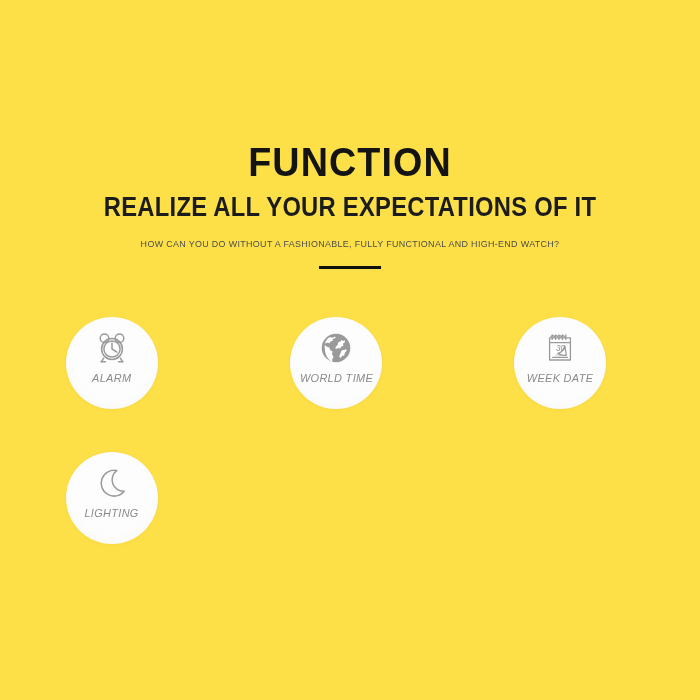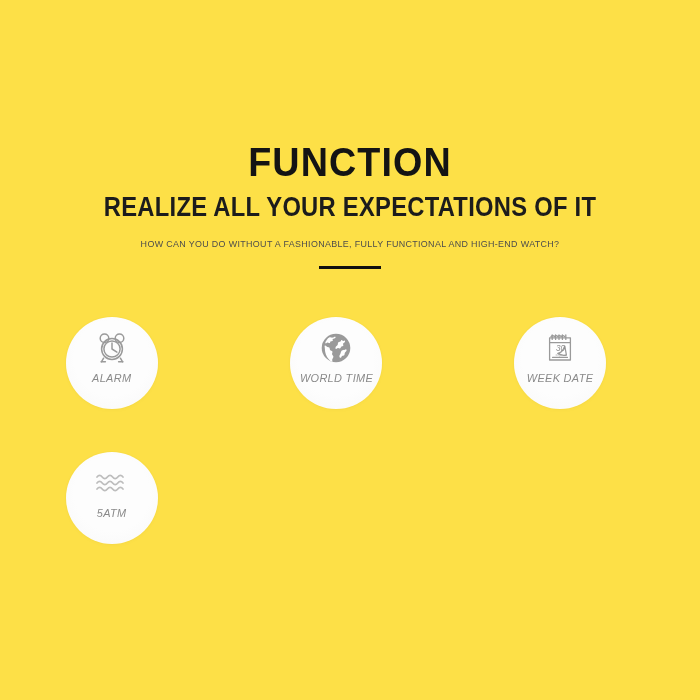--- a/index.html
+++ b/index.html
@@ -196,31 +196,26 @@
                      M14.8 5.6 q1.7 -2.0 3.4 0 M18.2 5.6 q1.7 -2.0 3.4 0"></path>
             <path d="M14.8 22.4 q4.6 -0.6 7.0 -7.4 L23.4 24.0 q-4.6 1.0 -8.6 -1.6 Z"></path>
             <text x="13.0" y="20.2" font-family="'Liberation Sans Narrow','Liberation Sans',sans-serif" font-size="8.2" fill="#8f8f8f" stroke="none">30</text>
             <text x="12.6" y="24.6" font-family="'Liberation Sans','DejaVu Sans',sans-serif" font-size="3.6" fill="#a5a5a5" stroke="none">sep</text>
           </svg>
         </div>
         <div class="feature-label">WEEK DATE</div>
       </div>
     </div>
 
-
-    <div class="cell">
-      <div class="bubble">
-        <div class="icon">
-          <svg width="34" height="24" viewBox="0 0 34 24" fill="none" stroke="#bdbdbd" stroke-width="1.7" stroke-linecap="round" stroke-linejoin="round">
-            <path d="M2 6 q2.6 -3.4 5.2 0 q2.6 3.4 5.2 0 q2.6 -3.4 5.2 0
-                     q2.6 3.4 5.2 0 q2.6 -3.4 5.2 0"></path>
-            <path d="M2 12 q2.6 -3.4 5.2 0 q2.6 3.4 5.2 0 q2.6 -3.4 5.2 0
-                     q2.6 3.4 5.2 0 q2.6 -3.4 5.2 0"></path>
-            <path d="M2 18 q2.6 -3.4 5.2 0 q2.6 3.4 5.2 0 q2.6 -3.4 5.2 0
-                     q2.6 3.4 5.2 0 q2.6 -3.4 5.2 0"></path>
-          </svg>
-        </div>
-        <div class="feature-label">5ATM</div>
-      </div>
-    </div>
+    <div class="cell">
+      <div class="bubble">
+        <div class="icon">
+          <svg width="32" height="32" viewBox="0 0 32 32" fill="none" stroke="#9a9a9a" stroke-width="1.5" stroke-linecap="round" stroke-linejoin="round">
+            <path d="M20.8 3.6 a12.9 12.9 0 1 0 7.4 20.6 a11.4 11.4 0 0 1 -7.4 -20.6 Z"></path>
+          </svg>
+        </div>
+        <div class="feature-label">LIGHTING</div>
+      </div>
+    </div>
+
 
   </div>
 </div>
 
 </body></html>

